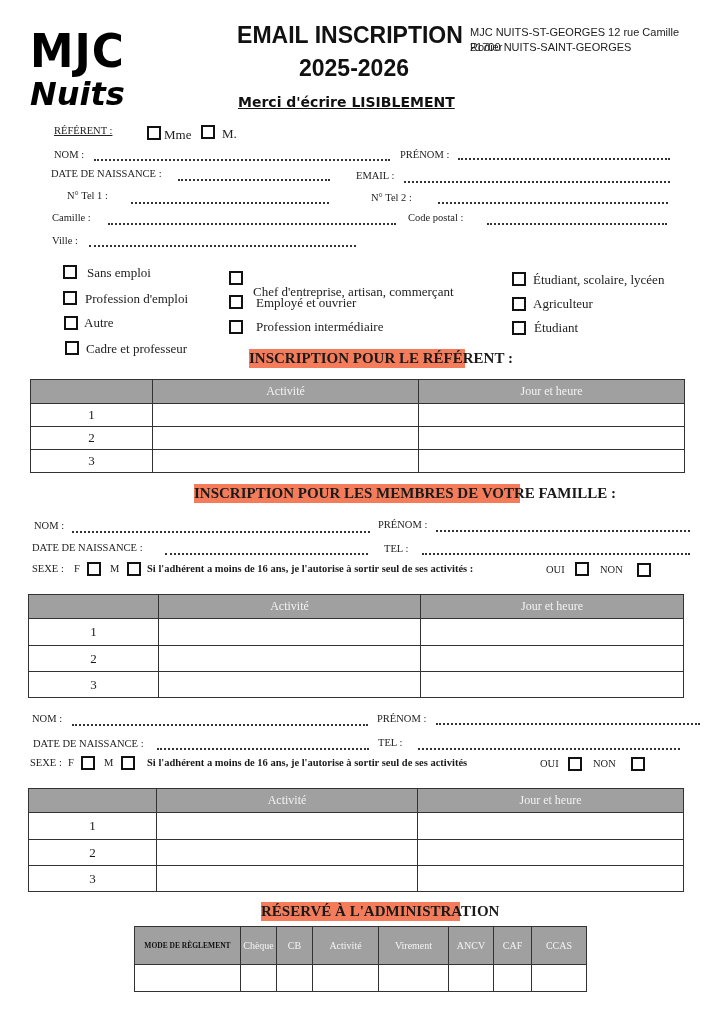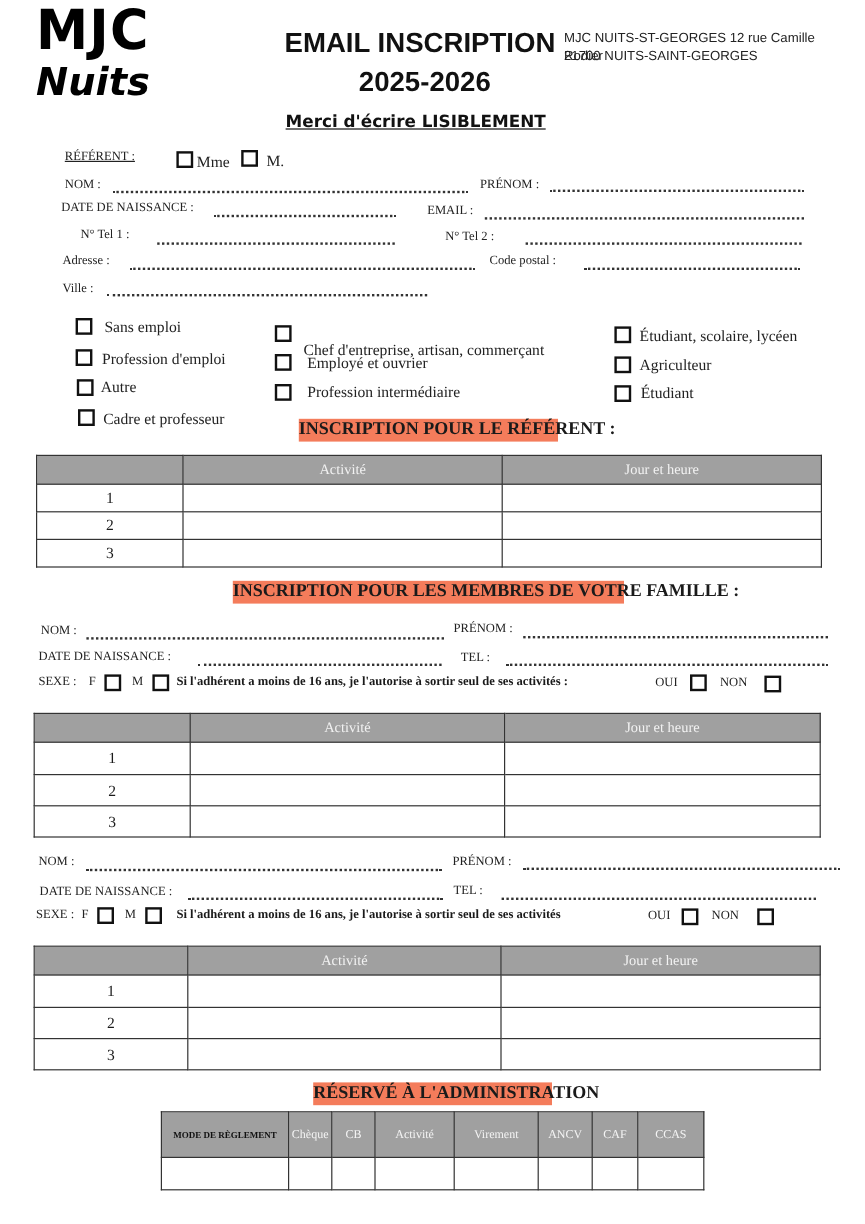--- a/index.html
+++ b/index.html
@@ -1,19 +1,19 @@
 <!DOCTYPE html>
 <html><head>
 <meta charset="utf-8">
 <style>
   * { box-sizing: border-box; margin: 0; padding: 0; }
   html, body { width: 721px; height: 1020px; background: #ffffff; overflow: hidden; }
   body { position: relative; font-family: "DejaVu Serif", "Liberation Serif", serif; color: #1a1a1a; }
   .abs { position: absolute; }
-  .logo { left: 30px; top: 2px; width: 90px; font-family: "DejaVu Sans", sans-serif; font-weight: 900; color: #000; line-height: 1; }
+  .logo { left: 30px; top: 28px; width: 90px; font-family: "DejaVu Sans", sans-serif; font-weight: 900; color: #000; line-height: 1; }
   .logo .l1 { font-size: 46px; letter-spacing: 1px; transform: scaleX(0.95); transform-origin: left; display:block; }
   .logo .l2 { font-size: 32px; display:block; margin-top: 4px; font-style: italic; }
   .title { font-family: "Liberation Sans", sans-serif; font-weight: bold; font-size: 23px; color: #111; text-align: center; }
   .addr { font-family: "Liberation Sans", sans-serif; font-size: 11px; color: #222; text-align: left; line-height: 15px; }
   .subtitle { font-family: "DejaVu Sans", sans-serif; font-weight: bold; font-size: 14px; text-decoration: underline; color: #111; }
   .lbl { font-size: 10.5px; color: #222; white-space: nowrap; font-family: "Liberation Serif", serif; }
   .dots { border-bottom: 2px dotted #333; height: 8px; }
   .cb { width: 14px; height: 14px; border: 2.5px solid #111; background: #fff; }
   .cb-lbl { font-size: 13px; color: #222; white-space: nowrap; font-family: "Liberation Serif", serif; }
   .banner { background: #f47c5b; font-family: "Liberation Serif", serif; font-weight: bold; font-size: 15px; color: #1a1a1a; text-align: center; line-height: 19px; white-space: nowrap; }
@@ -55,21 +55,21 @@
 <div class="abs lbl" style="left:51px; top:168px;">DATE DE NAISSANCE :</div>
 <div class="abs dots" style="left:178px; top:173px; width:152px;"></div>
 <div class="abs lbl" style="left:356px; top:170px;">EMAIL :</div>
 <div class="abs dots" style="left:404px; top:175px; width:266px;"></div>
 
 <div class="abs lbl" style="left:67px; top:190px;">N° Tel 1 :</div>
 <div class="abs dots" style="left:131px; top:196px; width:198px;"></div>
 <div class="abs lbl" style="left:371px; top:192px;">N° Tel 2 :</div>
 <div class="abs dots" style="left:438px; top:196px; width:230px;"></div>
 
-<div class="abs lbl" style="left:52px; top:212px;">Adresse :</div>
+<div class="abs lbl" style="left:52px; top:212px;">Camille :</div>
 <div class="abs dots" style="left:108px; top:217px; width:288px;"></div>
 <div class="abs lbl" style="left:408px; top:212px;">Code postal :</div>
 <div class="abs dots" style="left:487px; top:217px; width:180px;"></div>
 
 <div class="abs lbl" style="left:52px; top:235px;">Ville :</div>
 <div class="abs dots" style="left:89px; top:239px; width:267px;"></div>
 
 <div class="abs cb" style="left:63px; top:265px;"></div>
 <div class="abs cb-lbl" style="left:87px; top:265px;">Sans emploi</div>
 <div class="abs cb" style="left:63px; top:291px;"></div>

